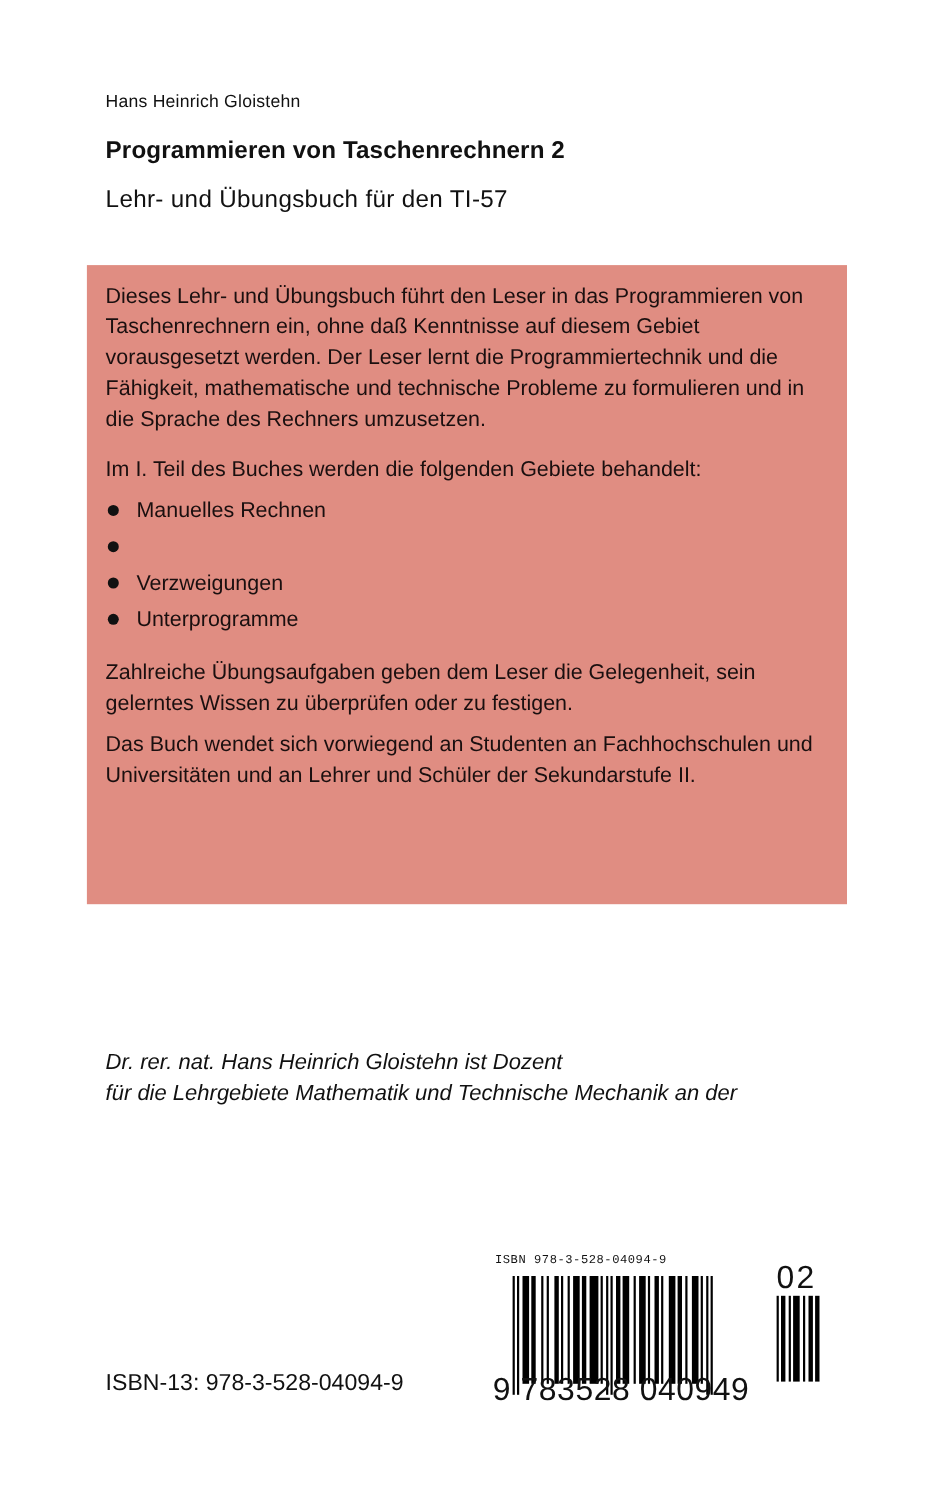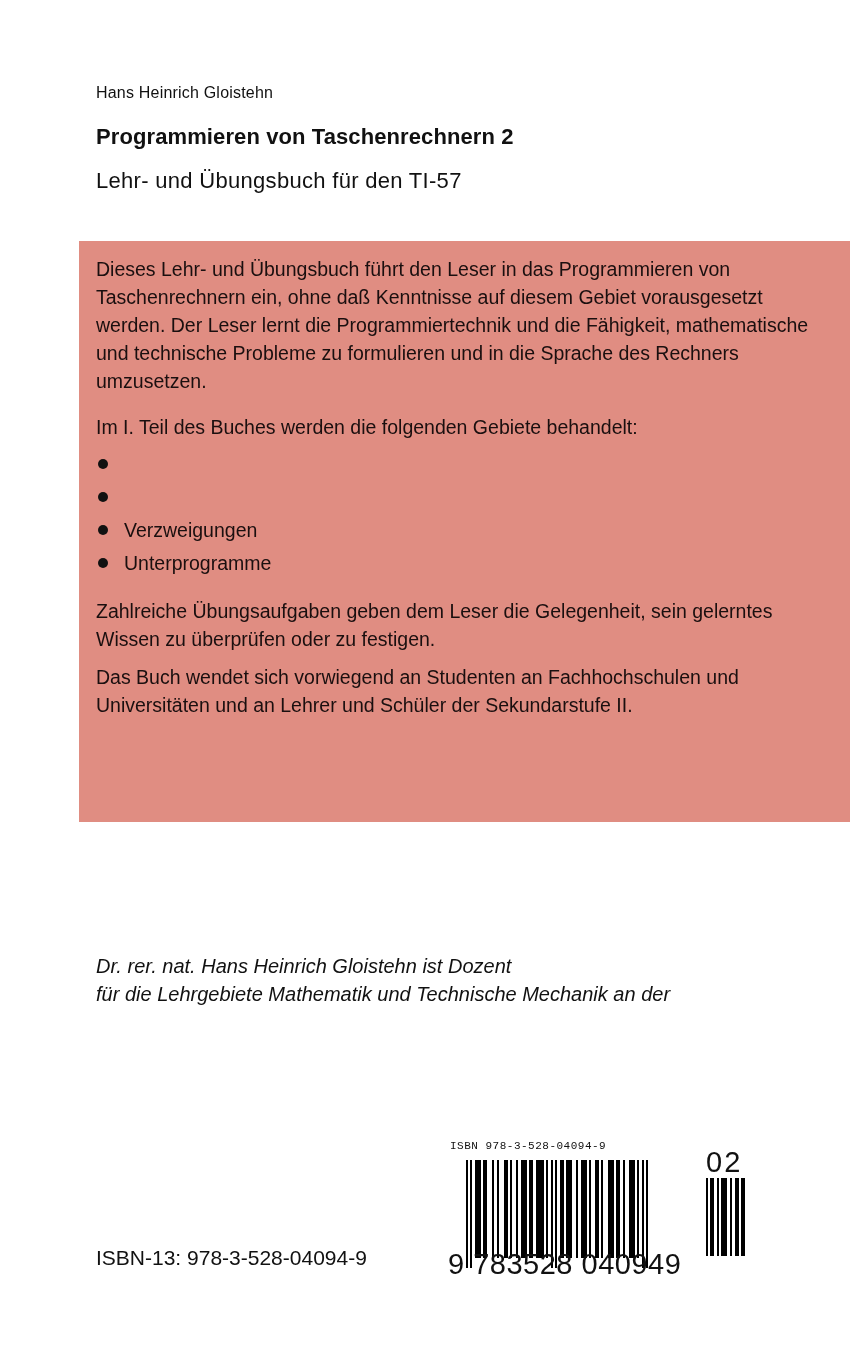--- a/index.html
+++ b/index.html
@@ -6,21 +6,21 @@
   body {
     width: 850px; height: 1360px; background: #ffffff; position: relative;
     font-family: "Liberation Sans", "DejaVu Sans", sans-serif; color: #111111;
     overflow: hidden;
   }
   .author { position: absolute; left: 96px; top: 84px; font-size: 16px; letter-spacing: 0.2px; }
   .title { position: absolute; left: 96px; top: 124px; font-size: 22px; font-weight: bold; letter-spacing: 0.1px; }
   .subtitle { position: absolute; left: 96px; top: 168px; font-size: 22px; letter-spacing: 0.3px; }
 
   .blurb {
-    position: absolute; left: 79px; top: 241px; width: 771px; height: 581px;
+    position: absolute; left: 79px; top: 241px; width: 691px; height: 581px;
     background: #e08d82; box-sizing: border-box; padding: 14px 20px 0 17px;
     font-size: 19.5px; line-height: 28px; color: #1a0f0f;
   }
   .blurb p { margin: 0; }
   .blurb .p1 { margin-bottom: 18px; }
   .blurb .p2 { margin-bottom: 6px; }
   .blurb ul { list-style: none; margin: 0 0 18px 0; padding: 0; }
   .blurb li { display: flex; align-items: center; height: 33px; }
   .blurb .bullet {
     width: 10px; height: 10px; border-radius: 50%; background: #111;
@@ -56,20 +56,21 @@
 <div class="author">Hans Heinrich Gloistehn</div>
 <div class="title">Programmieren von Taschenrechnern 2</div>
 <div class="subtitle">Lehr- und Übungsbuch für den TI-57</div>
 
 <div class="blurb">
   <p class="p1">Dieses Lehr- und Übungsbuch führt den Leser in das Programmieren von Taschenrechnern ein, ohne daß Kenntnisse auf diesem Gebiet vorausgesetzt werden. Der Leser lernt die Programmiertechnik und die Fähigkeit, mathematische und technische Probleme zu formulieren und in die Sprache des Rechners umzusetzen.</p>
   <p class="p2">Im I. Teil des Buches werden die folgenden Gebiete behandelt:</p>
   <ul>
     <li>
         <span class="bullet"></span>
+        <span>Manuelles Rechnen</span>
       </li>
     <li>
         <span class="bullet"></span>
       </li>
     <li>
         <span class="bullet"></span>
         <span>Verzweigungen</span>
       </li>
     <li>
         <span class="bullet"></span>

